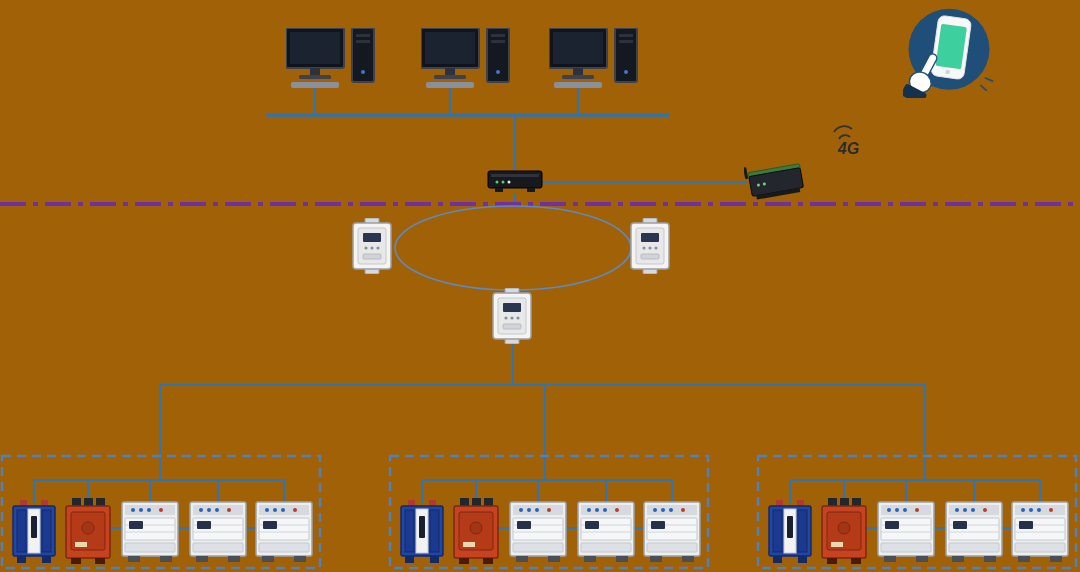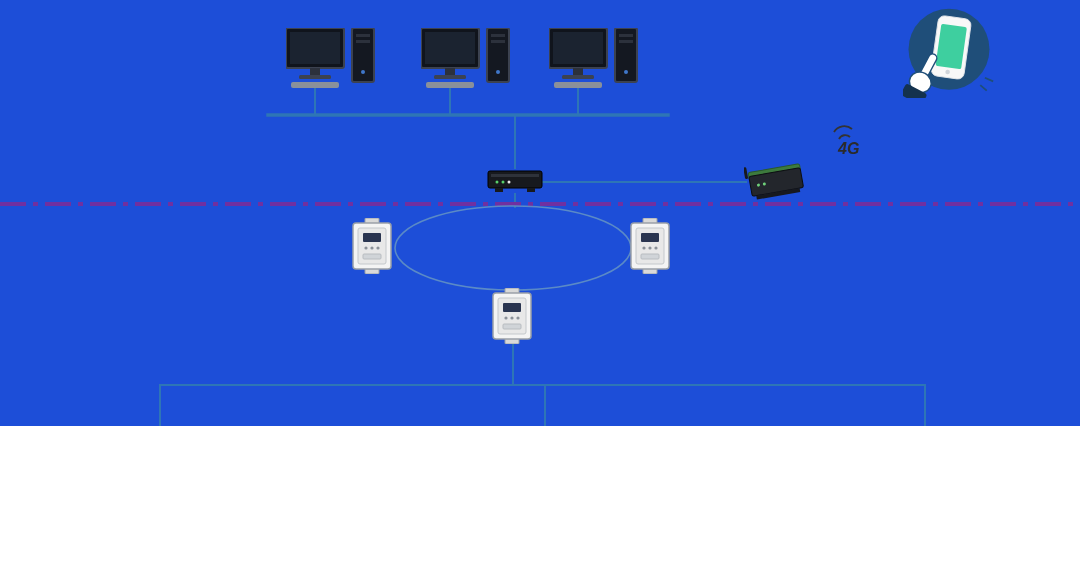--- a/index.html
+++ b/index.html
@@ -1,17 +1,17 @@
 <!DOCTYPE html>
 <html><head>
 <meta charset="utf-8">
 <style>
   html,body{margin:0;padding:0;background:#ffffff;}
   body{font-family:"Liberation Sans", sans-serif;}
-  .stage{position:relative;width:1080px;height:426px;background:#1d4ed8;overflow:hidden;}
+  .stage{position:relative;width:1080px;height:572px;background:#a16207;overflow:hidden;}
   svg{display:block;}
   .wireless-label{font-family:"Liberation Sans", sans-serif;font-style:italic;font-weight:bold;font-size:16px;fill:#2b2b2b;}
 </style>
 </head>
 <body>
 
 <div class="stage">
 <svg width="1080" height="572" viewBox="0 0 1080 572" xmlns="http://www.w3.org/2000/svg">
   <defs>
 

